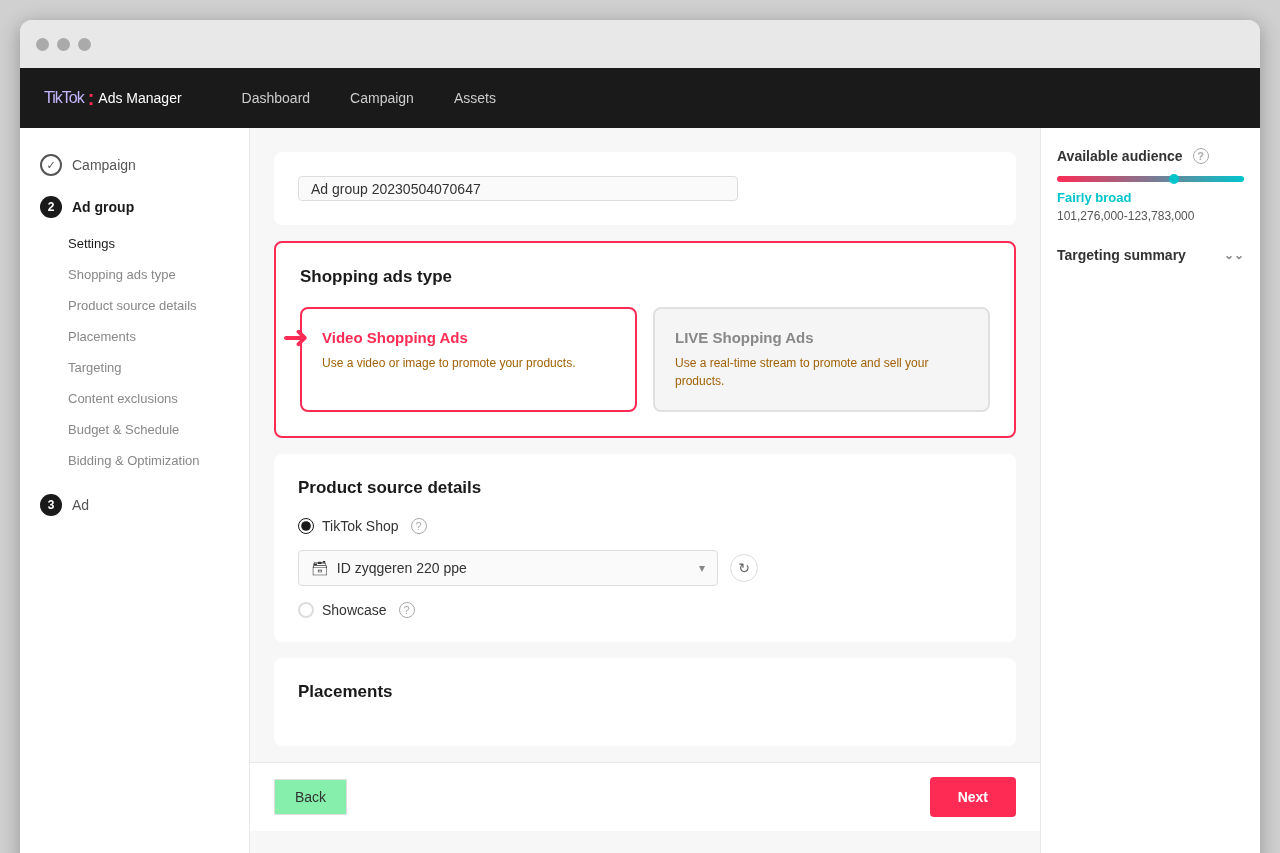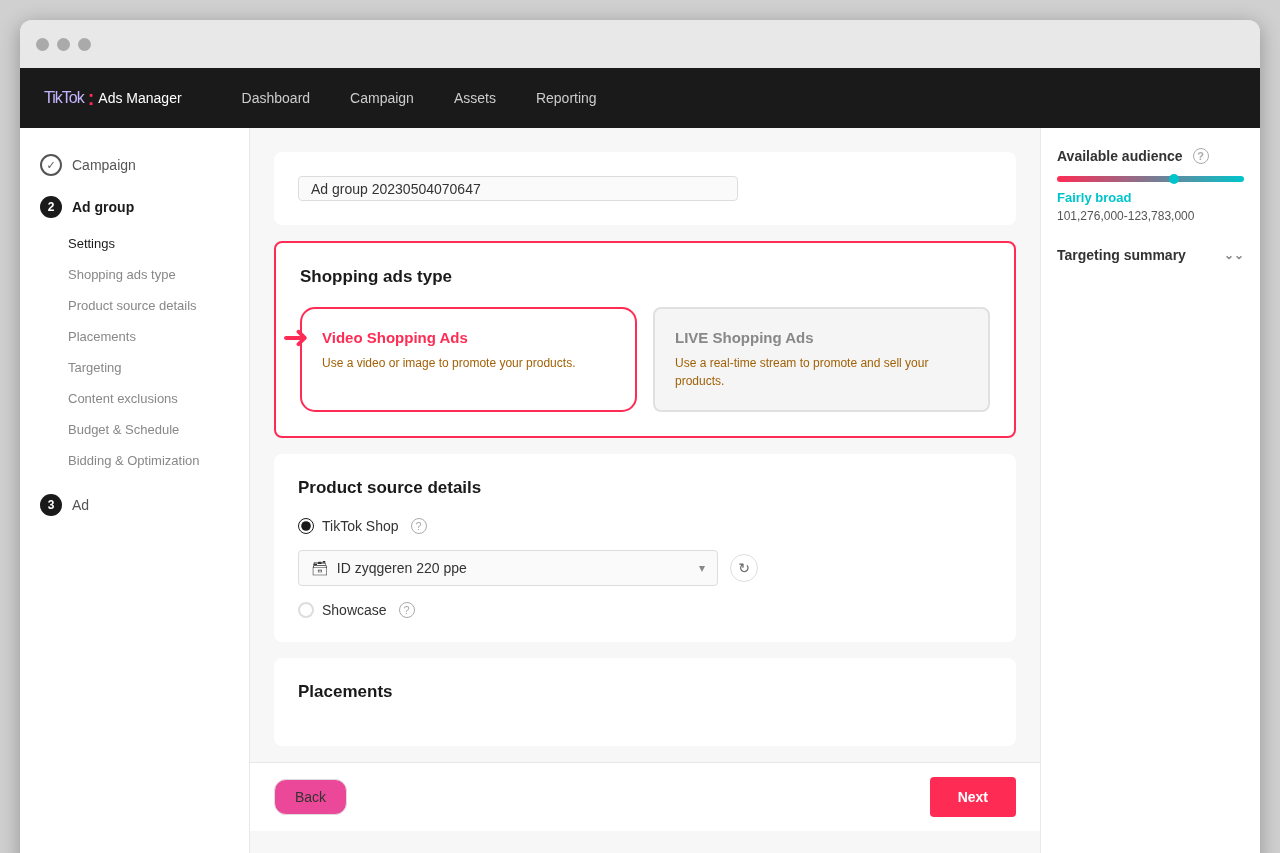--- a/index.html
+++ b/index.html
@@ -175,21 +175,20 @@
       gap: 16px;
     }
     .ads-type-card {
       border: 2px solid #ddd;
       border-radius: 8px;
       padding: 20px;
       cursor: pointer;
     }
     .ads-type-card.selected {
       border-color: #fe2c55;
-      border-radius: 15px;
     }
     .ads-type-card.disabled {
       background: #f5f5f5;
       border-color: #e0e0e0;
     }
     .ads-type-title {
       font-size: 15px;
       font-weight: 600;
       margin-bottom: 8px;
     }
@@ -341,22 +340,22 @@
       border-top: 1px solid #e8e8e8;
       padding: 14px 24px;
       display: flex;
       justify-content: space-between;
       align-items: center;
     }
     .back-btn {
       height: 36px;
       padding: 0 20px;
       border: 1px solid #ddd;
-      border-radius: 12px;
-      background: #ec4899;
+      border-radius: 1px;
+      background: #86efac;
       font-size: 14px;
       color: #333;
       cursor: pointer;
     }
     .next-btn {
       height: 40px;
       padding: 0 28px;
       border: none;
       border-radius: 4px;
       background: #fe2c55;
@@ -379,21 +378,20 @@
 
   <div class="nav-bar">
     <div class="nav-logo">
       <span class="nav-logo-tiktok">TikTok</span>
       <span class="nav-logo-dot">:</span>
       <span class="nav-logo-ads">Ads Manager</span>
     </div>
     <a class="nav-item">Dashboard</a>
     <a class="nav-item">Campaign</a>
     <a class="nav-item">Assets</a>
-    <a class="nav-item">Reporting</a>
   </div>
 
   <div class="main-layout">
 
     <div class="sidebar">
 
       <div class="sidebar-item">
         <div class="check-badge">✓</div>
         <span>Campaign</span>
       </div>

